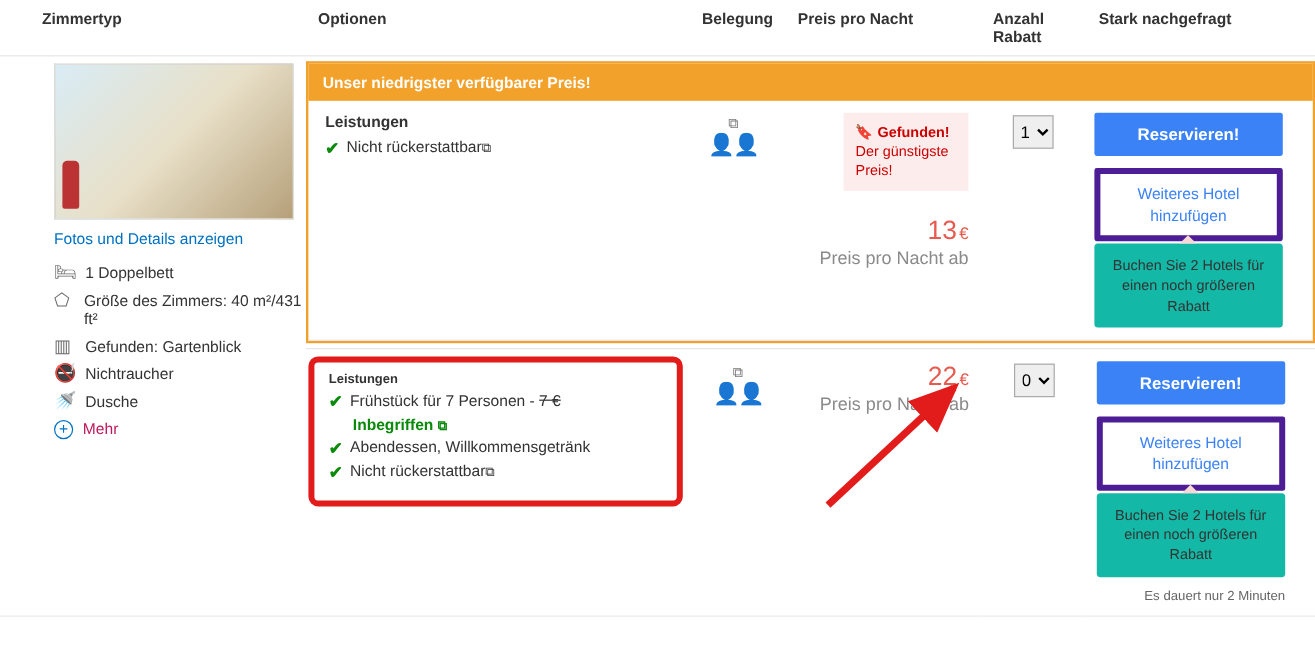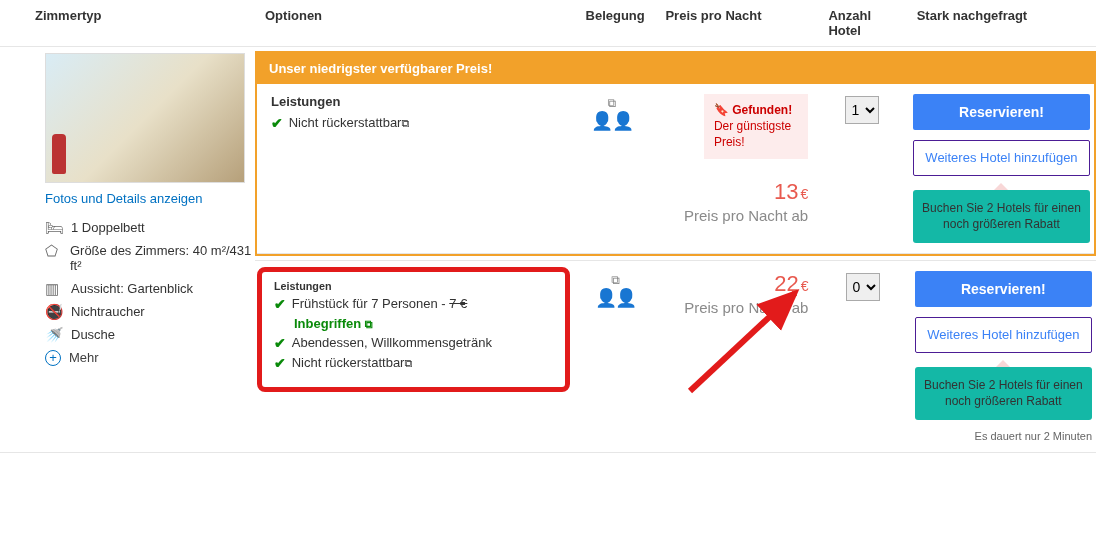--- a/index.html
+++ b/index.html
@@ -14,21 +14,21 @@
   .col-price    { width: 170px; }
   .col-qty      { width: 90px;  }
   .col-action   { width: 195px; }
 
   .room-photo { display:block; width: 200px; height: 130px; margin: 6px 10px 6px 10px; background: linear-gradient(135deg,#d9ecf5 0%,#e8e0c8 50%,#b6a07a 100%); position:relative; border:1px solid #ddd;}
   .room-photo::before { content:""; position:absolute; left:6px; bottom:8px; width:14px; height:40px; background:#b33; border-radius:4px 4px 2px 2px;}
   .photo-link { color:#0071c2; font-size:13px; margin:2px 10px 6px 10px; display:inline-block; cursor:pointer;}
   .amen-list { list-style:none; margin: 4px 0 0 10px; }
   .amen-list li { display:flex; align-items:flex-start; gap:8px; padding:4px 0; font-size:13px; color:#333;}
   .amen-list li .ico { width:18px; color:#6b6b6b; font-size:15px; line-height:1; }
-  .more-link { color:#404040; cursor:pointer;}
+  .more-link { color:#be185d; cursor:pointer;}
   .plus-circ { display:inline-block; width:16px; height:16px; border:1.5px solid #0071c2; border-radius:50%; text-align:center; line-height:14px; font-size:13px; color:#0071c2;}
 
   
   .opt-row { border-bottom:1px solid #e6e6e6; }
   .opt-row td { border-bottom:1px solid #e6e6e6; }
 
   .deal-wrap { border:2px solid #f2a12a; margin:4px 0 4px 0;}
   .deal-banner { background:#f2a12a; color:#fff; font-weight:bold; padding:8px 12px; font-size:13px;}
   .opt-body { padding:10px 14px 16px 14px; }
   .opt-body h5 { font-size:13px; font-weight:bold; margin-bottom:6px;}
@@ -45,43 +45,43 @@
   .price-cell { padding:10px 10px 0 10px;}
   .found-box { background:#fdecec; color:#cc0000; font-size:12px; padding:8px 10px 8px 10px; line-height:1.35; margin-bottom:20px;margin-left:44px;}
   .found-box b { font-weight:bold;}
   .price-big { text-align:right; font-size:22px; color:#e85a4f; font-weight:400;}
   .price-big .cur { font-size:14px; margin-left:2px;}
   .price-sub { text-align:right; font-size:15px; color:#8a8a8a; margin-top:2px;}
 
   .qty-cell { padding:12px 4px 0 4px; text-align:center;}
   select.qty { font-size:14px; padding:4px 2px; border:1px solid #aaa;}
 
-  .action-cell { padding:10px 4px 10px 8px;}
+  .action-cell { padding:10px 25px 10px 8px;}
   .btn-reserve { display:block; width:100%; background:#3b82f6; color:#fff; border:none; padding:10px 4px; font-size:14px; font-weight:bold; border-radius:2px; cursor:pointer; margin-bottom:10px;}
-  .btn-addhotel { display:block; width:100%; background:#fff; border:1px solid #4c1d95; color:#3b82f6; padding:8px 4px; font-size:13px; text-align:center; border-radius:2px; cursor:pointer; margin-bottom:14px; line-height:1.35;}
+  .btn-addhotel { display:block; width:100%; background:#fff; border:5px solid #4c1d95; color:#3b82f6; padding:8px 4px; font-size:13px; text-align:center; border-radius:2px; cursor:pointer; margin-bottom:2px; line-height:1.35;}
   .promo-box { position:relative; background:#14b8a6; color:#333; font-size:12px; text-align:center; padding:10px 8px; border-radius:3px; line-height:1.4;}
   .promo-box::before { content:""; position:absolute; top:-7px; left:50%; margin-left:-7px; width:0; height:0; border-left:7px solid transparent; border-right:7px solid transparent; border-bottom:7px solid #f8d7d7;}
   .mini-note { font-size:11px; color:#666; text-align:right; margin-top:10px;}
 
   
   .red-box { border:5px solid #e21b1b; border-radius:8px; padding:8px 12px 12px 12px; margin:6px 6px 6px 2px;}
 </style>
 </head>
 <body>
 
 <table class="main">
   <thead>
     <tr>
       <th class="col-roomtype">Zimmertyp</th>
       <th class="col-options">Optionen</th>
       <th class="col-occup">Belegung</th>
       <th class="col-price">Preis pro Nacht</th>
       <th class="col-qty">
         <span>Anzahl</span><br>
-        <span>Hotel</span>
+        <span>Rabatt</span>
       </th>
       <th class="col-action">Stark nachgefragt</th>
     </tr>
   </thead>
   <tbody>
 
   <tr class="opt-row">
 
     <td rowspan="2" class="col-roomtype" style="border-bottom:none;">
       <div class="room-photo"></div>
@@ -90,21 +90,21 @@
         <li>
               <span class="ico">🛏</span>
               <span>1 Doppelbett</span>
             </li>
         <li>
               <span class="ico">⬠</span>
               <span>Größe des Zimmers: 40 m²/431 ft²</span>
             </li>
         <li>
               <span class="ico">▥</span>
-              <span>Aussicht: Gartenblick</span>
+              <span>Gefunden: Gartenblick</span>
             </li>
         <li>
               <span class="ico">🚭</span>
               <span>Nichtraucher</span>
             </li>
         <li>
               <span class="ico">🚿</span>
               <span>Dusche</span>
             </li>
         <li>

